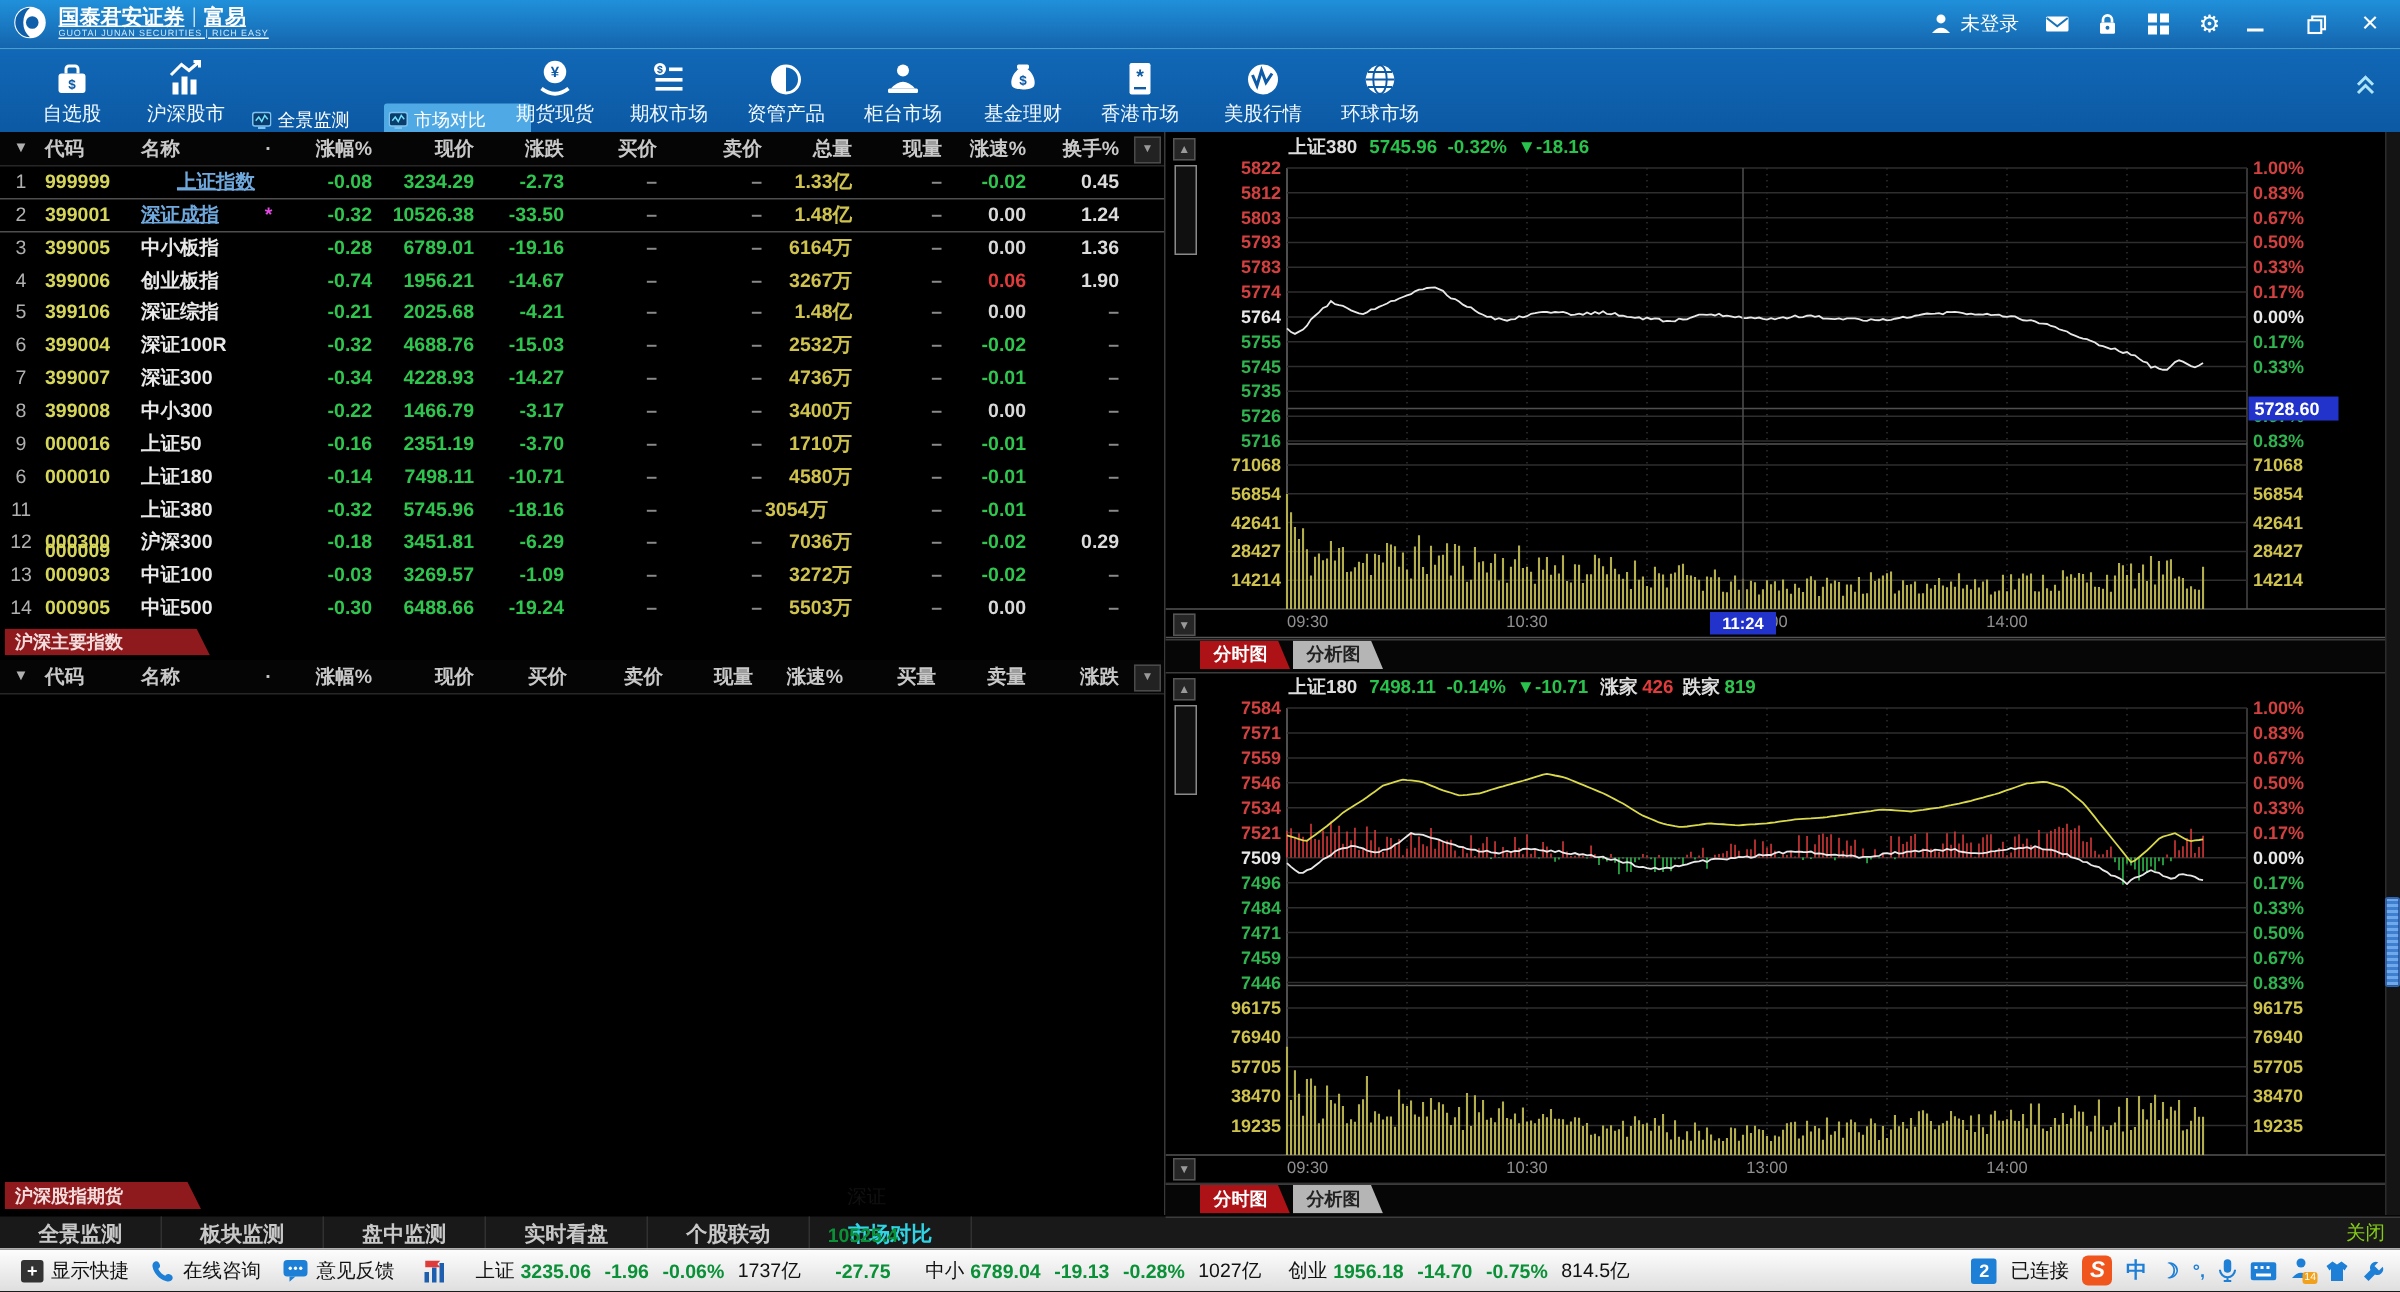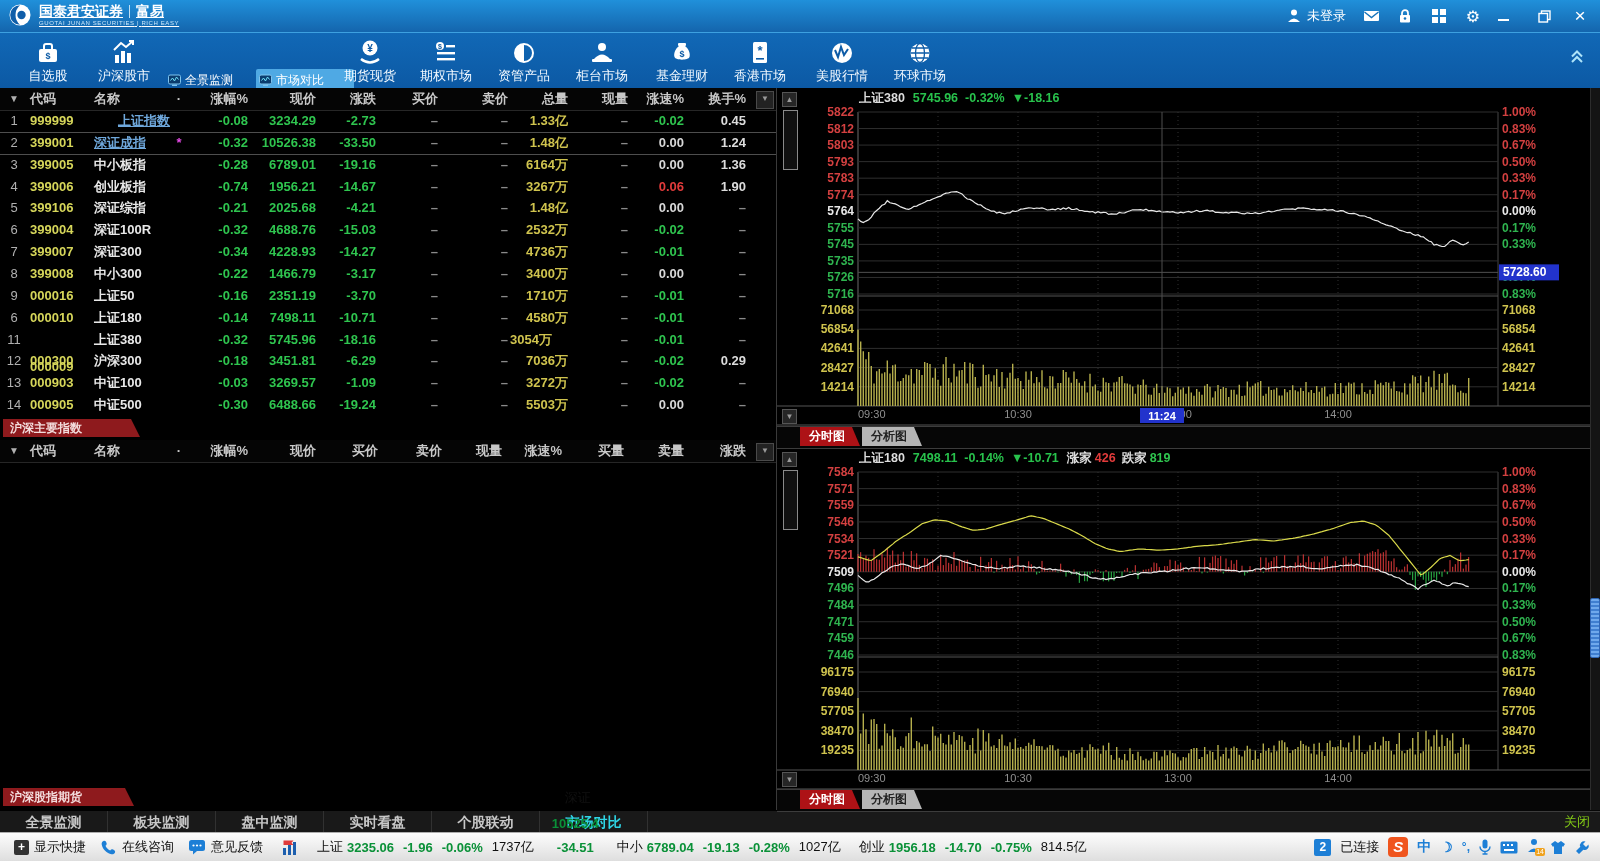--- a/index.html
+++ b/index.html
@@ -304,21 +304,21 @@
         <span style="display: inline-flex; align-items: center; margin-right: 18px; gap: 9px;">
           <span style="color: rgb(17, 17, 17); margin-right: -5px;">上证</span>
           <span style="color: rgb(10, 145, 56); font-weight: 700;">3235.06</span>
           <span style="color: rgb(10, 145, 56); font-weight: 700;">-1.96</span>
           <span style="color: rgb(10, 145, 56); font-weight: 700;">-0.06%</span>
           <span style="color: rgb(17, 17, 17);">1737亿</span>
         </span>
         <span style="display: inline-flex; align-items: center; margin-right: 18px; gap: 9px; flex-direction: column;">
           <span style="color: rgb(17, 17, 17); margin-right: -5px;">深证</span>
           <span style="color: rgb(10, 145, 56); font-weight: 700;">10525.4</span>
-          <span style="color: rgb(10, 145, 56); font-weight: 700;">-34.51</span>
+          <span style="color: rgb(10, 145, 56); font-weight: 700;">-27.75</span>
           <span style="color: rgb(10, 145, 56); font-weight: 700;">-0.33%</span>
           <span style="color: rgb(17, 17, 17);">2458亿</span>
         </span>
         <span style="display: inline-flex; align-items: center; margin-right: 18px; gap: 9px;">
           <span style="color: rgb(17, 17, 17); margin-right: -5px;">中小</span>
           <span style="color: rgb(10, 145, 56); font-weight: 700;">6789.04</span>
           <span style="color: rgb(10, 145, 56); font-weight: 700;">-19.13</span>
           <span style="color: rgb(10, 145, 56); font-weight: 700;">-0.28%</span>
           <span style="color: rgb(17, 17, 17);">1027亿</span>
         </span>

